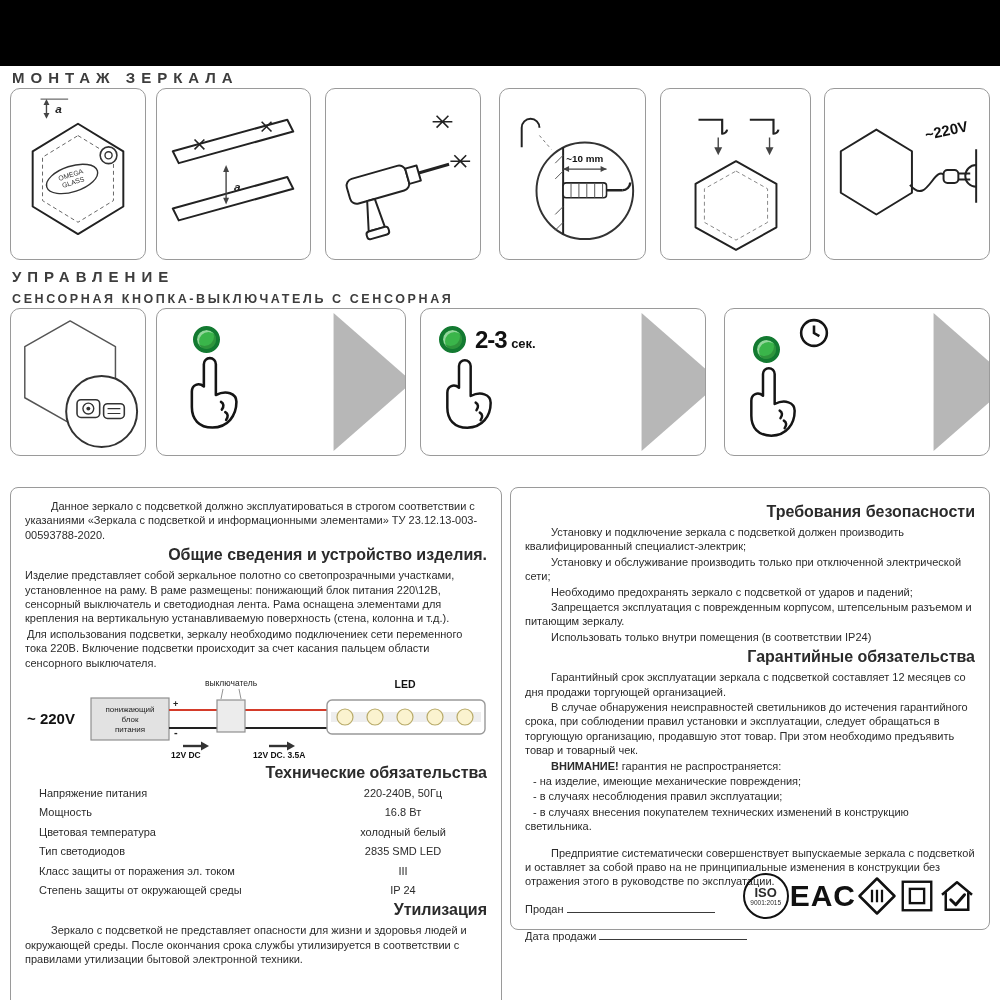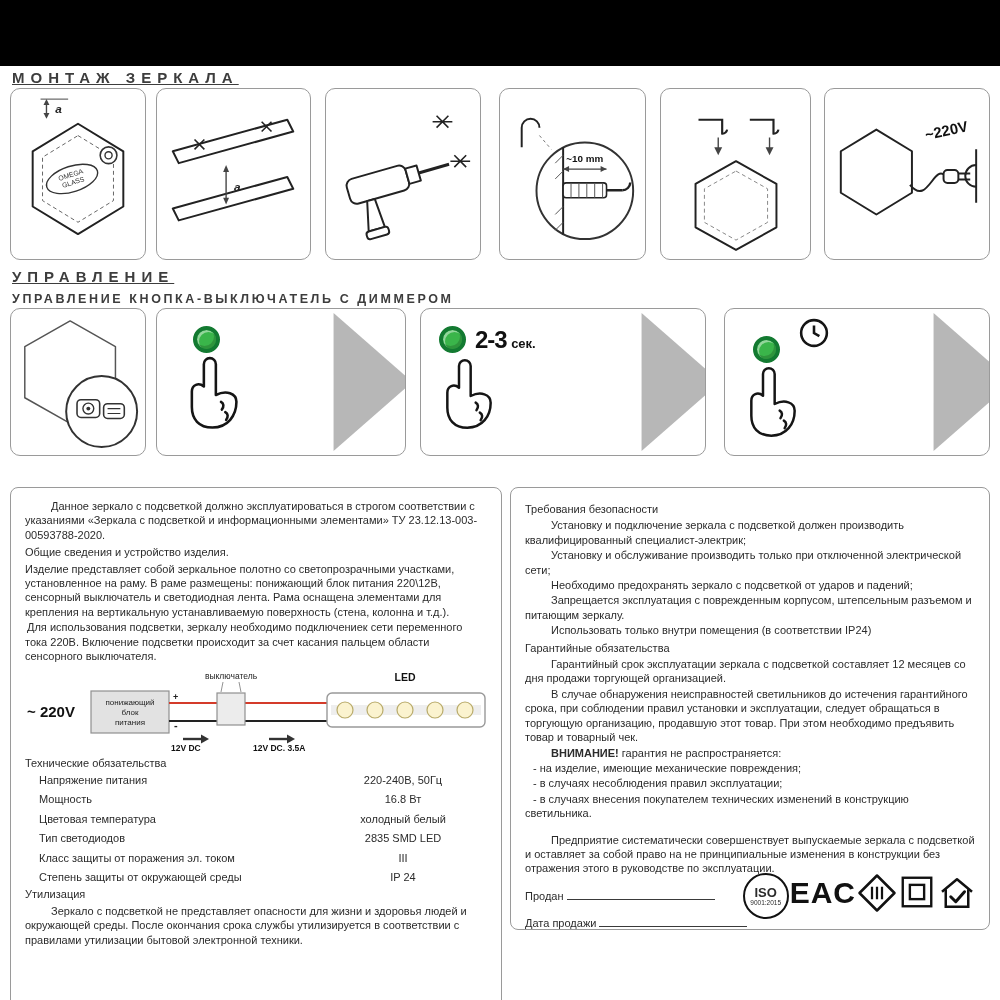--- a/index.html
+++ b/index.html
@@ -1,19 +1,19 @@
 <!DOCTYPE html>
 <html><head>
 <meta charset="utf-8">
 <style>
   html,body{margin:0;padding:0;background:#fff;}
   body{width:1000px;height:1000px;position:relative;font-family:"Liberation Sans",sans-serif;color:#1a1a1a;}
   .page{position:absolute;inset:0;background:#fff;overflow:hidden;}
   .topbar{position:absolute;top:0;left:0;width:1000px;height:66px;background:#000;}
-  .sec-title{position:absolute;margin:0;font-size:15px;font-weight:bold;color:#3d3d3d;letter-spacing:6px;white-space:nowrap;text-decoration:underline;}
+  .sec-title{position:absolute;margin:0;font-size:15px;font-weight:bold;color:#3d3d3d;letter-spacing:6px;white-space:nowrap;}
   .t1{top:69px;left:12px;}
   .t2{top:268px;left:12px;}
   .subtitle{position:absolute;top:292px;left:12px;font-size:12.5px;font-weight:bold;color:#3d3d3d;letter-spacing:2.6px;white-space:nowrap;}
   .t3{top:461px;left:12px;margin-top:32px;}
   .stepbox{position:absolute;border:1px solid #9a9a9a;border-radius:10px;background:#fff;box-sizing:border-box;overflow:hidden;}
   .r1{top:88px;height:172px;}
   .m1{left:10px;width:136px;} .m2{left:156px;width:155px;} .m3{left:325px;width:156px;}
   .m4{left:499px;width:147px;} .m5{left:660px;width:151px;} .m6{left:824px;width:166px;}
   .r2{top:308px;height:148px;}
   .c1{left:10px;width:136px;} .c2{left:156px;width:250px;} .c3{left:420px;width:286px;} .c4{left:724px;width:266px;}
@@ -23,29 +23,29 @@
   .btn{position:absolute;width:27px;height:27px;border-radius:50%;background:#3ab54a;border:4px solid #137a31;box-sizing:border-box;box-shadow:inset -2px -3px 0 rgba(0,0,0,.18), inset 2px 2px 0 rgba(255,255,255,.45);}
   .hand{position:absolute;}
   .chev{flex:0 0 auto;}
   .hold-label{position:absolute;white-space:nowrap;font-weight:bold;color:#111;}
   .hold-num{font-size:24px;letter-spacing:-1px;}
   .hold-unit{font-size:13px;}
   .panel{position:absolute;border:1px solid #9a9a9a;border-radius:8px;background:#fff;box-sizing:border-box;font-size:11px;line-height:1.31;color:#2b2b2b;padding:11px 14px;}
   .panel-left{left:10px;top:487px;width:492px;height:576px;}
   .panel-right{left:510px;top:487px;width:480px;height:443px;}
   .panel p{margin:0 0 1px;text-indent:26px;}
-  .ph{font-weight:normal;text-align:left;margin:3px 0 2px;font-size:11px;}
+  .ph{font-weight:bold;text-align:right;margin:3px 0 2px;font-size:16px;}
   .bullet{text-indent:8px !important;}
   .specs{display:grid;grid-template-columns:1fr 168px;margin:2px 0 2px 14px;row-gap:5px;}
   .specs .sv{text-align:center;}
   .wiring{display:block;margin:4px 0 2px 0;}
   .closing{margin-top:12px !important;}
   .sellrow{margin-top:12px;text-indent:0;}
   .blank-line{display:inline-block;width:148px;border-bottom:1px solid #3a3a3a;height:11px;}
-  .icons{position:absolute;right:12px;bottom:10px;display:flex;gap:1px;}
+  .icons{position:absolute;right:12px;bottom:10px;display:flex;align-items:center;gap:1px;}
   .iso{width:46px;height:46px;border:2.5px solid #111;border-radius:50%;display:flex;flex-direction:column;align-items:center;justify-content:center;box-sizing:border-box;}
   .iso .iso-t{font-weight:bold;font-size:13px;line-height:1;}
   .iso .iso-b{font-size:6.5px;line-height:1.2;}
   .eac{font-weight:bold;font-size:30px;letter-spacing:1px;color:#111;font-family:"Liberation Sans",sans-serif;}
   .defs-hidden{position:absolute;width:0;height:0;overflow:hidden;}
 </style>
 </head>
 <body>
 
 <svg class="defs-hidden" aria-hidden="true">
@@ -183,21 +183,21 @@
       <rect x="120" y="81" width="15" height="13" rx="4" fill="#fff" stroke="#222" stroke-width="2"></rect>
       <line x1="135" y1="84.5" x2="147" y2="84.5" stroke="#222" stroke-width="2"></line>
       <line x1="135" y1="90.5" x2="147" y2="90.5" stroke="#222" stroke-width="2"></line>
       <line x1="153" y1="60" x2="153" y2="114" stroke="#222" stroke-width="2"></line>
       <path d="M153 76 a11 11 0 0 0 0 22" fill="none" stroke="#222" stroke-width="2"></path>
       <text x="124" y="46" font-size="15" font-weight="bold" text-anchor="middle" fill="#111" transform="rotate(-12 124 46)">~220V</text>
     </svg>
   </div>
 
   <h2 class="sec-title t2">УПРАВЛЕНИЕ</h2>
-  <div class="subtitle">УПРАВЛЕНИЕ КНОПКА-ВЫКЛЮЧАТЕЛЬ С ДИММЕРОМ</div>
+  <div class="subtitle">СЕНСОРНАЯ КНОПКА-ВЫКЛЮЧАТЕЛЬ С СЕНСОРНАЯ</div>
 
   <div class="stepbox r2 c1">
     <svg viewBox="0 0 136 148">
       <polygon points="60,12 106,38 106,90 60,116 14,90 14,38" fill="#fff" stroke="#555" stroke-width="1.5" stroke-linejoin="round"></polygon>
       <circle cx="92" cy="104" r="36" fill="#fff" stroke="#333" stroke-width="2"></circle>
       <rect x="67" y="92" width="23" height="18" rx="4" fill="#fff" stroke="#333" stroke-width="1.6"></rect>
       <circle cx="78.5" cy="101" r="5.5" fill="none" stroke="#333" stroke-width="1.4"></circle>
       <circle cx="78.5" cy="101" r="2" fill="#333"></circle>
       <rect x="94" y="96" width="21" height="15" rx="4" fill="#fff" stroke="#333" stroke-width="1.6"></rect>
       <path d="M98 101 h13 M98 106 h13" stroke="#333" stroke-width="1.2"></path>

